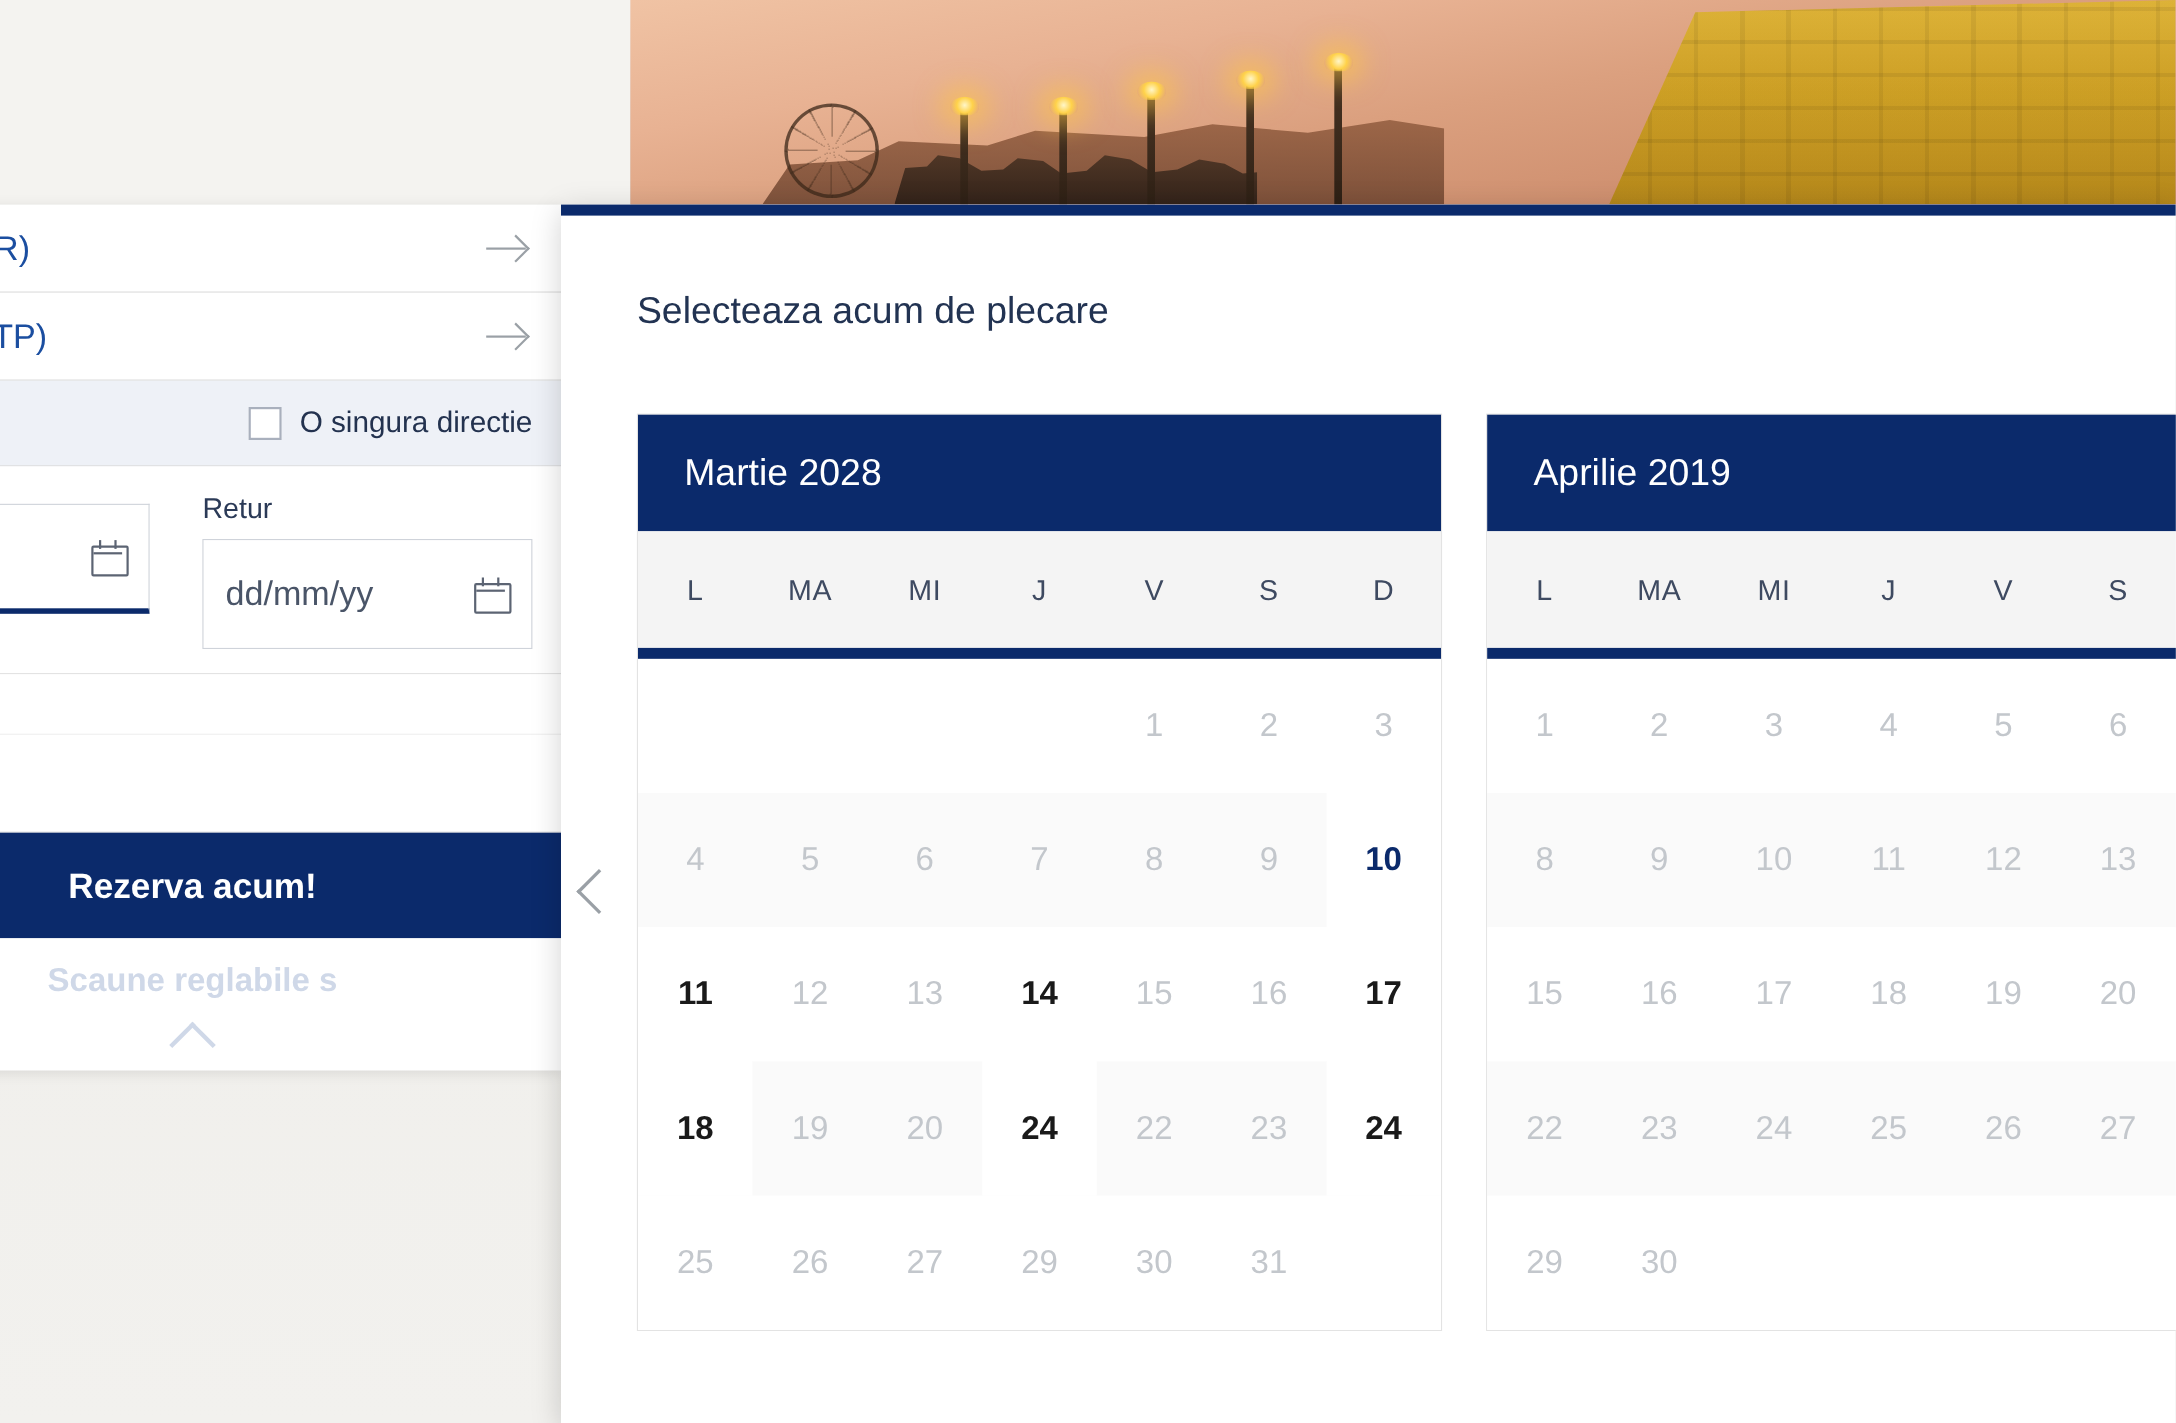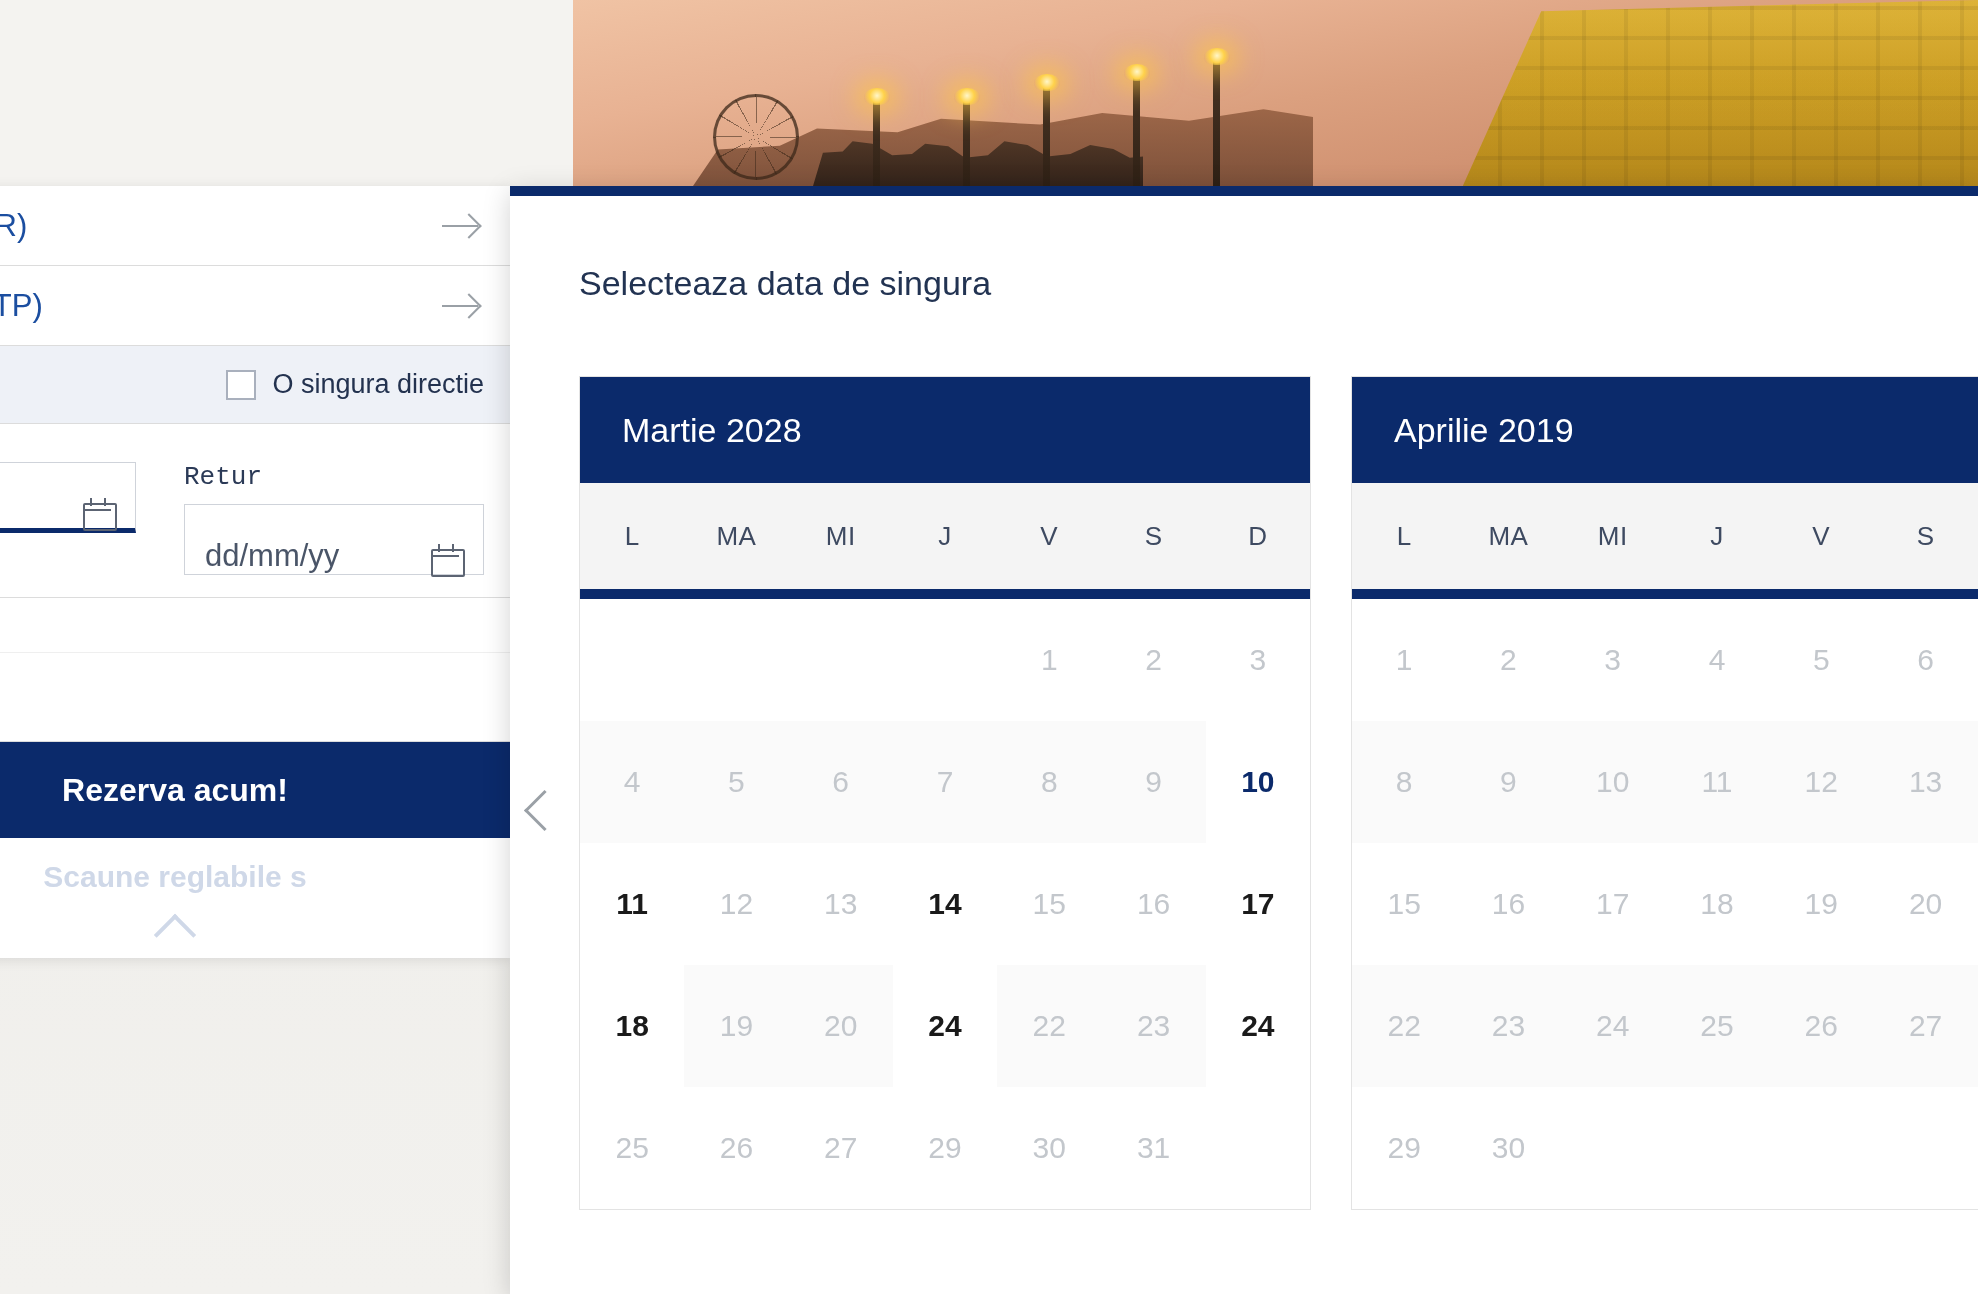--- a/index.html
+++ b/index.html
@@ -146,25 +146,25 @@
   }
   #oneway-label { font-size: 27px; color: #23324f; white-space: nowrap; text-align: center; }
 
   #dates-row {
     display: flex; padding: 0 0 0 0; background: #fff;
     border-bottom: 1px solid #dcdcdc;
   }
   .date-col { padding: 22px 0 22px 0; }
   .date-col.dep { width: 318px; padding-left: 0; }
   .date-col.ret { width: 352px; padding-left: 26px; }
-  .date-label { font-size: 26px; color: #2b3a57; margin: 16px 0 12px 26px; font-family: Liberation Mono, monospace; }
+  .date-label { font-size: 26px; color: #2b3a57; margin: 1px 0 12px 26px; }
   .date-col.ret .date-label { margin-left: 0; }
   .date-box {
-    height: 71px; border: 1px solid #cfd3da; background: #fff;
-    display: flex; align-items: flex-end; padding: 0 20px;
+    height: 100px; border: 1px solid #cfd3da; background: #fff;
+    display: flex; align-items: center; padding: 0 20px;
     position: relative; margin-left: 26px; width: 270px;
   }
   .date-col.ret .date-box { margin-left: 0; width: 300px; }
   .date-box.active { border-bottom: 5px solid #0b2a6b; }
   .date-ph { font-size: 31px; color: #4a5568; flex: 1; }
   .cal-icon {
     width: 32px; height: 30px; position: relative; flex: 0 0 32px;
   }
   .cal-icon::before {
     content: ""; position: absolute; left: 0; top: 5px;
@@ -353,21 +353,21 @@
     <div id="promo">
       <span id="promo-text">Scaune reglabile s</span>
       <div id="promo-chevron">
           <span></span>
         </div>
     </div>
   </div>
 </div>
 
 <div id="picker">
-  <div id="picker-title">Selecteaza data de singura</div>
+  <div id="picker-title">Selecteaza acum de plecare</div>
   <div id="prev-arrow"></div>
   <div id="months">
       <div class="month">
         <div class="month-head">Martie 2028</div>
         <div class="dow">
           <div>L</div>
           <div>MA</div>
           <div>MI</div>
           <div>J</div>
           <div>V</div>

